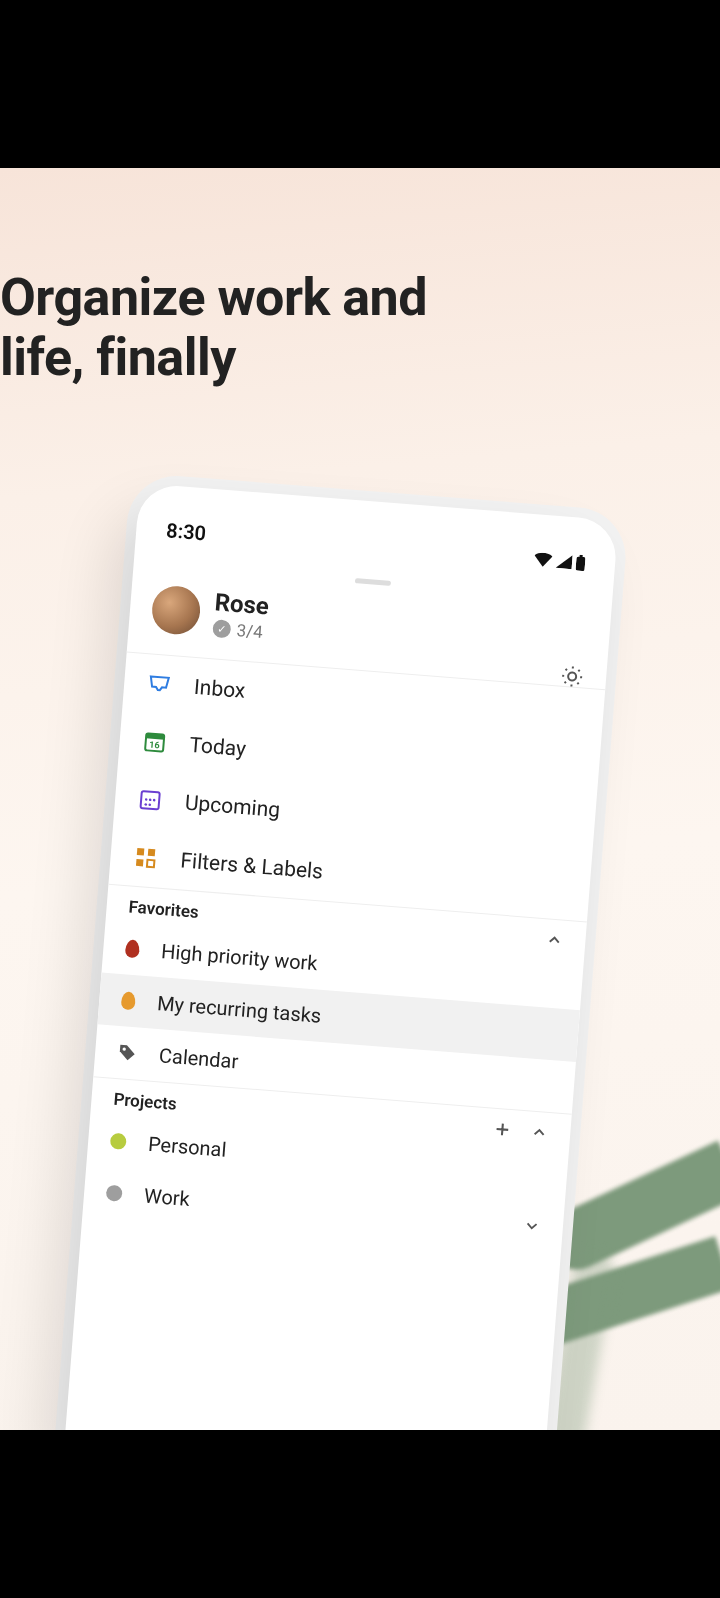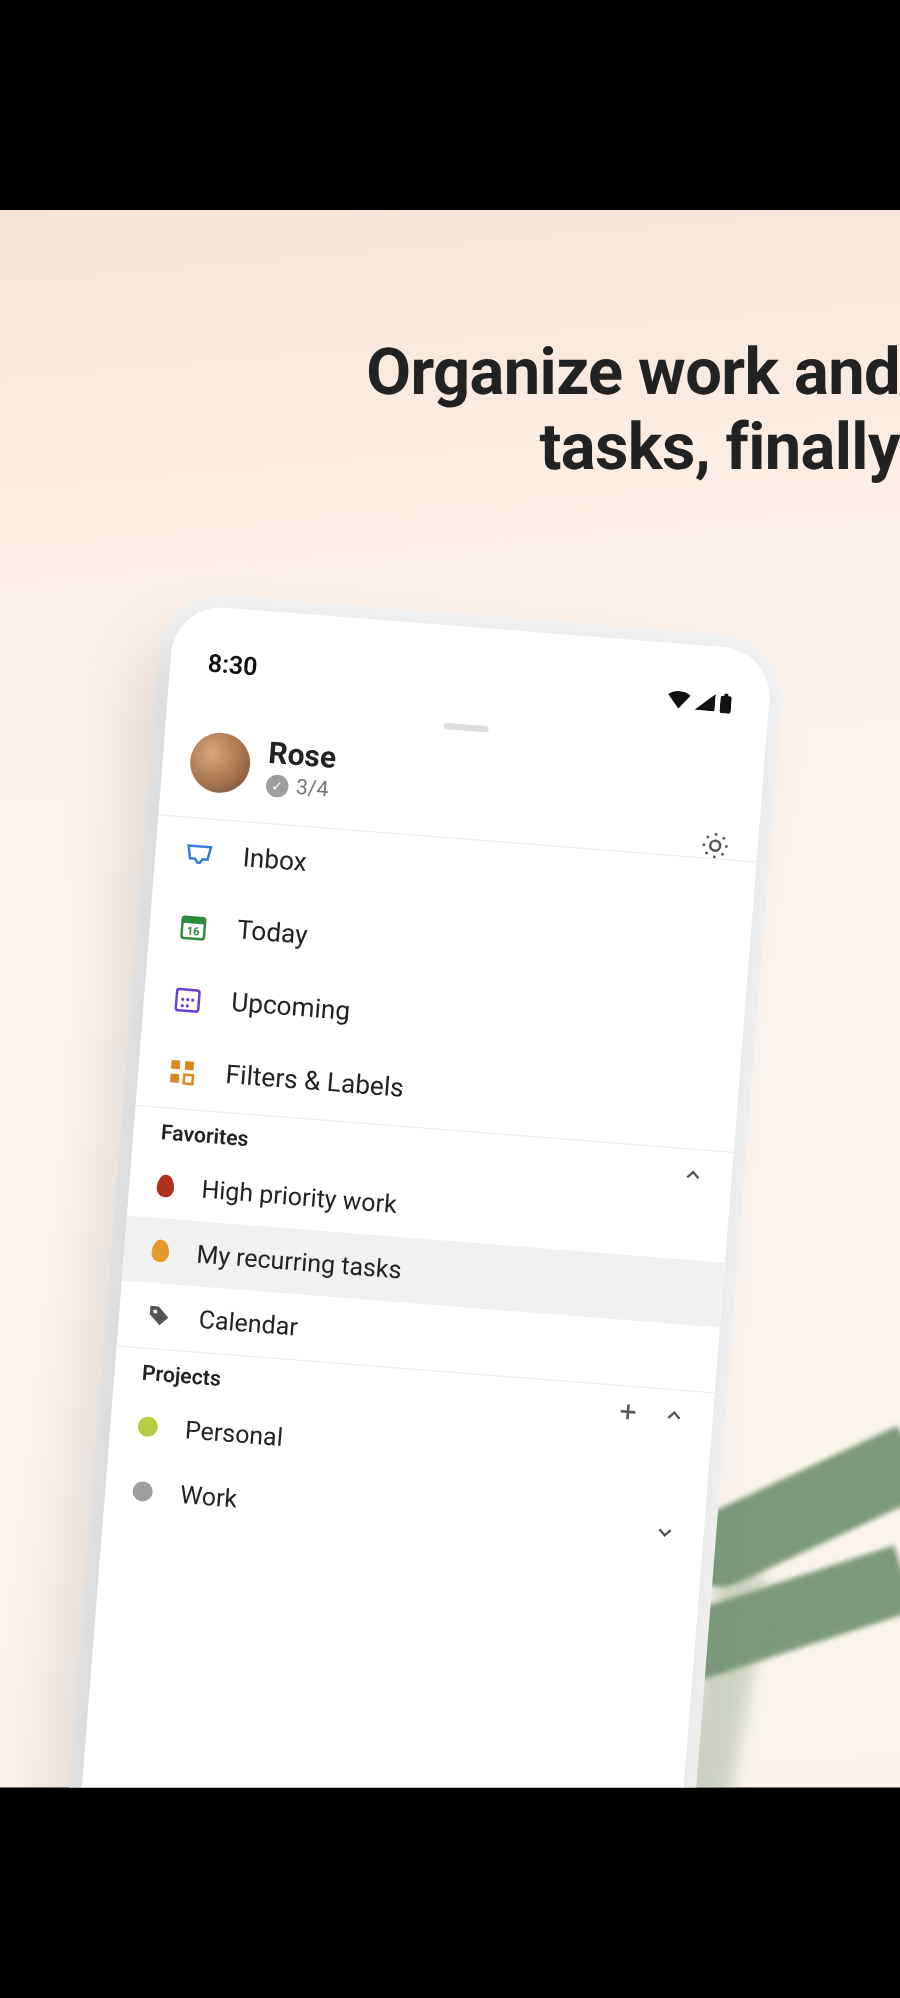--- a/index.html
+++ b/index.html
@@ -41,21 +41,21 @@
     width: 40px; height: 200px;
     border-radius: 30px;
     transform: rotate(10deg);
     opacity: .35;
     filter: blur(6px);
   }
   .headline {
     position: absolute;
     top: 100px;
     left: 0; right: 0;
-    text-align: right;
+    text-align: left;
     font-size: 52px;
     font-weight: 700;
     color: #222;
     line-height: 1.15;
     letter-spacing: -0.5px;
   }
 
   .phone-wrap {
     position: absolute;
     top: 315px;
@@ -154,21 +154,21 @@
 </head>
 <body>
 
 <div class="stage">
   <div class="leaf1"></div>
   <div class="leaf2"></div>
   <div class="stalk"></div>
 
   <h1 class="headline">
     <span>Organize work and</span><br>
-    <span>tasks, finally</span>
+    <span>life, finally</span>
   </h1>
 
   <div class="phone-wrap">
     <div class="phone">
 
       <div class="status-bar">
         <span>8:30</span>
         <span class="status-icons">
           <svg width="18" height="14" viewBox="0 0 18 14">
               <path d="M9 14 L0 3 C5 -1 13 -1 18 3 Z" fill="#111"></path>

